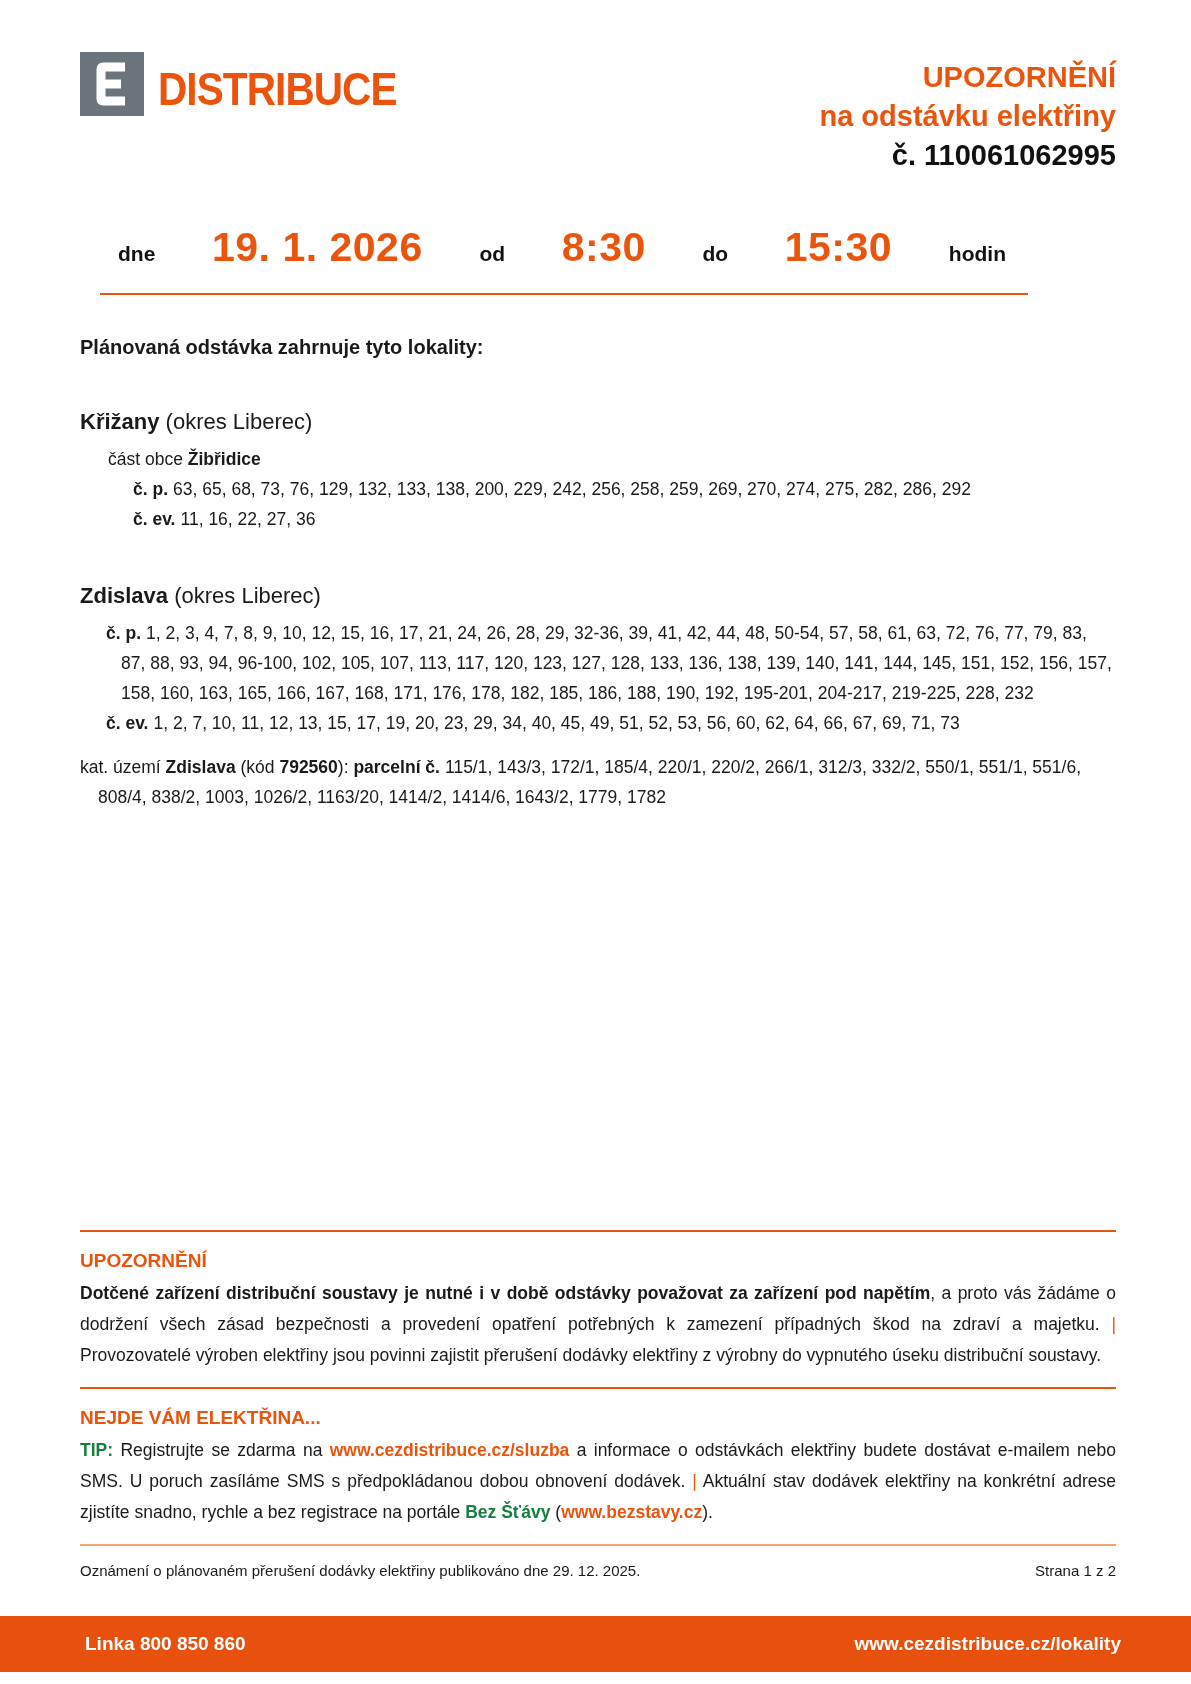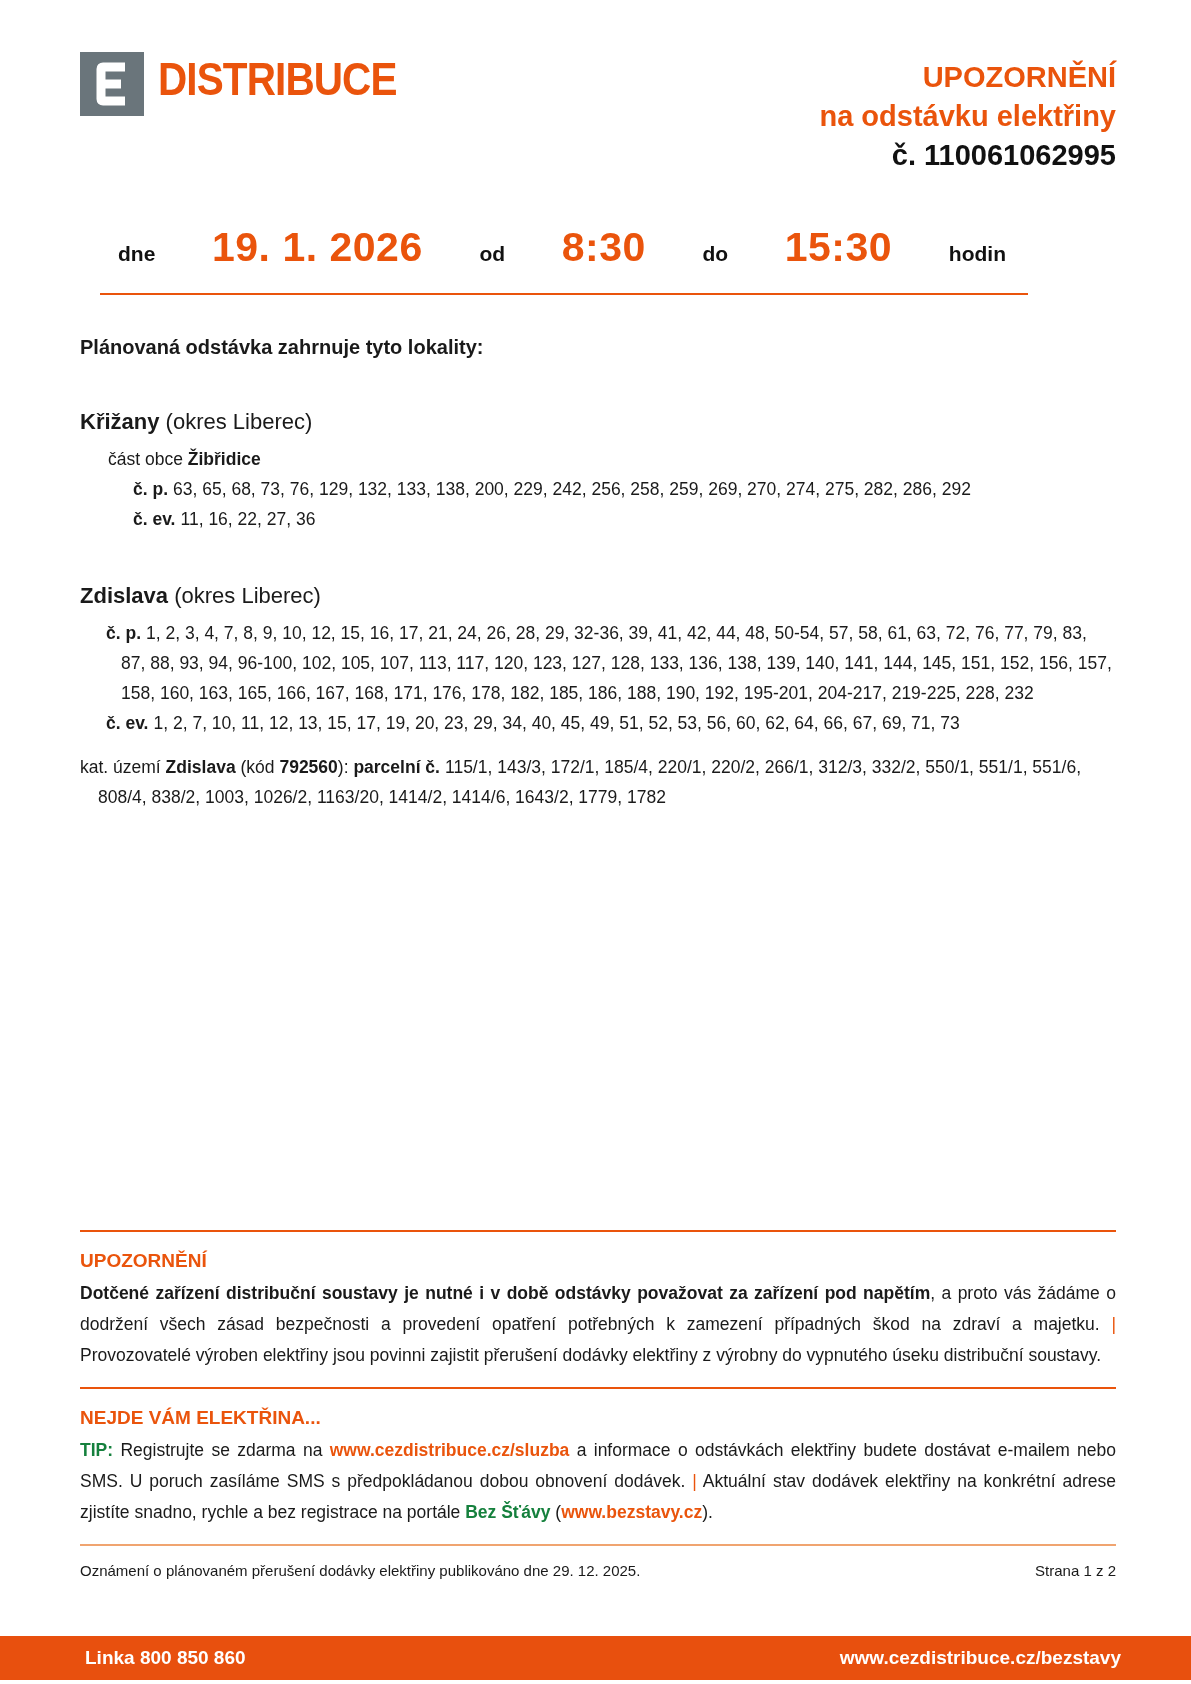--- a/index.html
+++ b/index.html
@@ -9,21 +9,21 @@
     margin:0 auto;
     background:#ffffff;
     font-family:"Liberation Sans", sans-serif;
     color:#1a1a1a;
     overflow:hidden;
   }
   .orange { color:#15803d; }
 
   
   .header { position:absolute; top:52px; left:80px; right:75px; display:flex; justify-content:space-between; align-items:flex-start; }
-  .brand { display:flex; align-items:flex-start; gap:14px; }
+  .brand { display:flex; align-items:flex-end; gap:14px; }
   .logo-mark { width:64px; height:64px; display:block; }
   .brand-text { color:#EA540C; font-weight:bold; font-size:46px; letter-spacing:-1px; transform:scaleX(0.88); transform-origin:left center; }
   .title-block { text-align:right; margin-top:6px; }
   .title-orange { color:#EA540C; font-weight:bold; font-size:29px; line-height:39px; }
   .title-number { color:#111; font-weight:bold; font-size:29px; line-height:39px; }
 
   
   .date-row { position:absolute; top:224px; left:118px; right:185px; display:flex; justify-content:space-between; align-items:baseline; }
   .date-label { font-weight:bold; font-size:21px; color:#111; }
   .date-value { font-weight:bold; font-size:41px; color:#EA540C; letter-spacing:0.5px; }
@@ -48,21 +48,21 @@
   .bottom { position:absolute; top:1230px; left:80px; right:75px; }
   .rule { border:none; border-top:2px solid #EA540C; margin:0; }
   .rule-light { border:none; border-top:2px solid #F0A470; margin:0; }
   .block-heading { color:#EA540C; font-weight:bold; font-size:19px; margin:18px 0 6px 0; }
   .para { font-size:17.5px; line-height:31px; text-align:justify; margin:0 0 16px 0; }
   .pipe { color:#EA540C; }
   .link { color:#EA540C; font-weight:bold; text-decoration:none; }
   .footnote { display:flex; justify-content:space-between; font-size:15px; margin-top:16px; color:#1a1a1a;gap:44px; }
 
   
-  .footer-bar { position:absolute; left:0; right:0; bottom:4px; height:44px; background:#E8500E; color:#ffffff; display:flex; justify-content:space-between; align-items:center; padding:0 70px 0 85px; font-weight:bold; font-size:19px; }
+  .footer-bar { position:absolute; left:0; right:0; bottom:12px; height:56px; background:#E8500E; color:#ffffff; display:flex; justify-content:space-between; align-items:center; padding:0 70px 0 85px; font-weight:bold; font-size:19px; }
   .footer-link { color:#ffffff; text-decoration:none; }
 </style>
 </head>
 <body>
 
 <div class="page">
 
   <div class="header">
     <div class="brand">
       <svg class="logo-mark" viewBox="0 0 64 64" xmlns="http://www.w3.org/2000/svg">
@@ -131,16 +131,16 @@
     <p class="para"><span class="b orange">TIP:</span><span> Registrujte se zdarma na </span><a class="link" href="#">www.cezdistribuce.cz/sluzba</a><span> a informace o odstávkách elektřiny budete dostávat e-mailem nebo SMS. U poruch zasíláme SMS s předpokládanou dobou obnovení dodávek. </span><span class="pipe">|</span><span> Aktuální stav dodávek elektřiny na konkrétní adrese zjistíte snadno, rychle a bez registrace na portále </span><span class="b orange">Bez Šťávy</span><span> (</span><a class="link" href="#">www.bezstavy.cz</a><span>).</span></p>
     <hr class="rule-light">
     <div class="footnote">
       <span>Oznámení o plánovaném přerušení dodávky elektřiny publikováno dne 29. 12. 2025.</span>
       <span>Strana 1 z 2</span>
     </div>
   </div>
 
   <div class="footer-bar">
     <span>Linka 800 850 860</span>
-    <a class="footer-link" href="#">www.cezdistribuce.cz/bezstavy</a>
+    <a class="footer-link" href="#">www.cezdistribuce.cz/lokality</a>
   </div>
 
 </div>
 
 </body></html>

